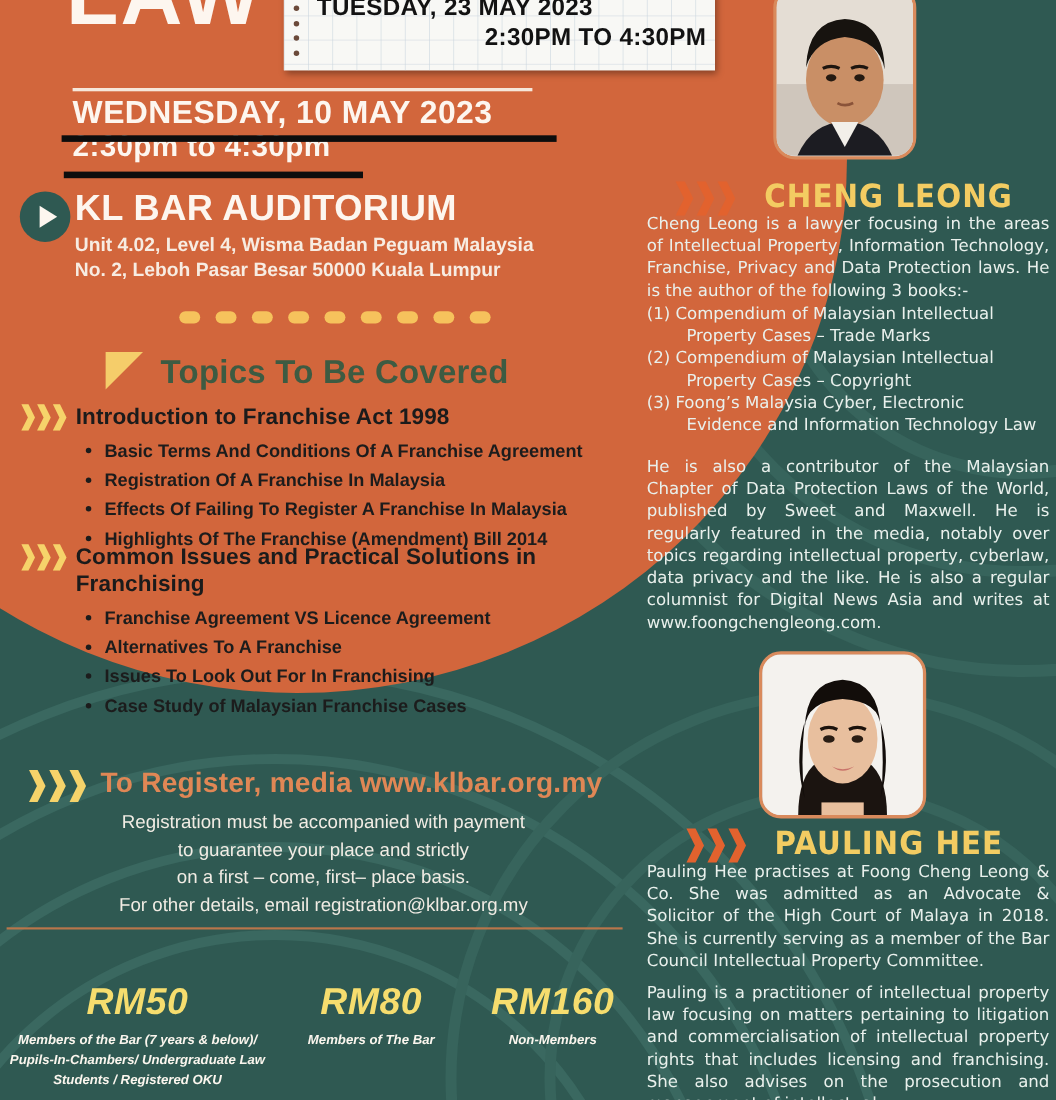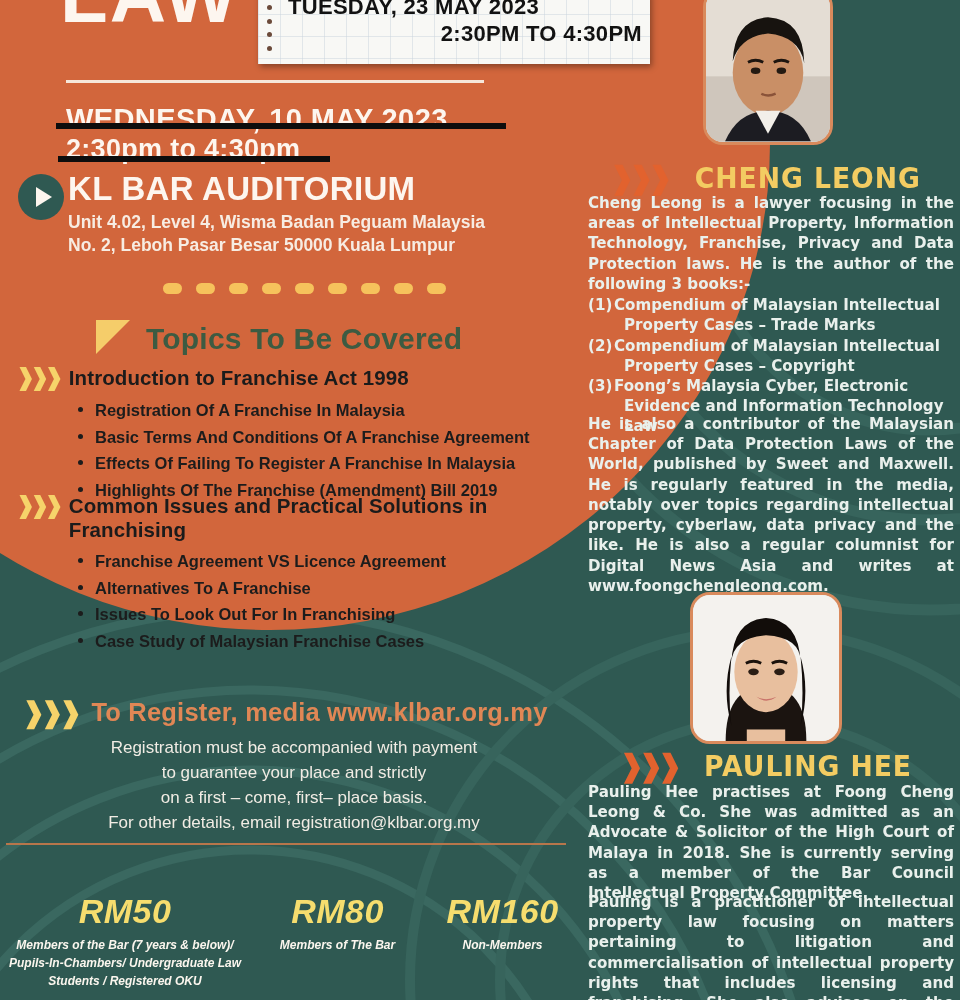--- a/index.html
+++ b/index.html
@@ -58,21 +58,21 @@
     letter-spacing:.3px;
   }
   .notepad .lines .l1 { text-align:left; padding-left:6px; }
 
   .hr-cream {
     position:absolute; left:66px; top:80px; width:418px; height:3px;
     background:#f6e7da;
   }
 
   .old-date {
-    position:absolute; left:66px; top:104px; width:470px;
+    position:absolute; left:66px; top:88px; width:470px;
     color:#fdf6ef; font-weight:900;
   }
   .old-date .d1 { font-size:29px; line-height:1.07; letter-spacing:.4px; }
   .old-date .d2 { font-size:27px; line-height:1.07; letter-spacing:.3px; }
   .strike {
     position:absolute; background:#0d0d0d; height:6px;
   }
   .strike.s1 { left:56px; top:123px; width:450px; }
   .strike.s2 { left:58px; top:156px; width:272px; }
 
@@ -175,21 +175,21 @@
     color:#e2622e; font-size:30px; font-weight:900; letter-spacing:-6px; margin-right:18px;
   }
   .speaker-name {
     font-size:29px; font-weight:900; color:#f3cc62; letter-spacing:1px;
     font-family:"DejaVu Sans", sans-serif; transform:scaleX(.92);
   }
 
   .bio {
     position:absolute; left:8px; width:366px;
     color:#e9f0ec; font-size:15.1px; line-height:1.34;
-    text-align:justify; font-weight:700;
+    text-align:justify; font-weight:400;
     font-family:"DejaVu Sans", sans-serif;
   }
   .bio.b1 { top:193px; }
   .bio.b2 { top:414px; }
   .bio.b3 { top:782px; }
   .bio.b4 { top:892px; }
 
   .booklist { list-style:none; margin-top:1px; }
   .booklist li { display:flex; text-align:left; }
   .booklist li .num { flex:0 0 26px; }
@@ -290,24 +290,24 @@
       <div class="tri-yellow"></div>
       <div class="topics-title">Topics To Be Covered</div>
     </div>
 
     <div class="topic-block t1">
       <div class="topic-head">
         <span class="chev">❱❱❱</span>
         <span class="txt">Introduction to Franchise Act 1998</span>
       </div>
       <ul class="topic-list">
+        <li>Basic Terms And Conditions Of A Franchise Agreement</li>
         <li>Registration Of A Franchise In Malaysia</li>
-        <li>Basic Terms And Conditions Of A Franchise Agreement</li>
         <li>Effects Of Failing To Register A Franchise In Malaysia</li>
-        <li>Highlights Of The Franchise (Amendment) Bill 2019</li>
+        <li>Highlights Of The Franchise (Amendment) Bill 2014</li>
       </ul>
     </div>
 
     <div class="topic-block t2">
       <div class="topic-head">
         <span class="chev">❱❱❱</span>
         <span class="txt">Common Issues and Practical Solutions in Franchising</span>
       </div>
       <ul class="topic-list">
         <li>Franchise Agreement VS Licence Agreement</li>

